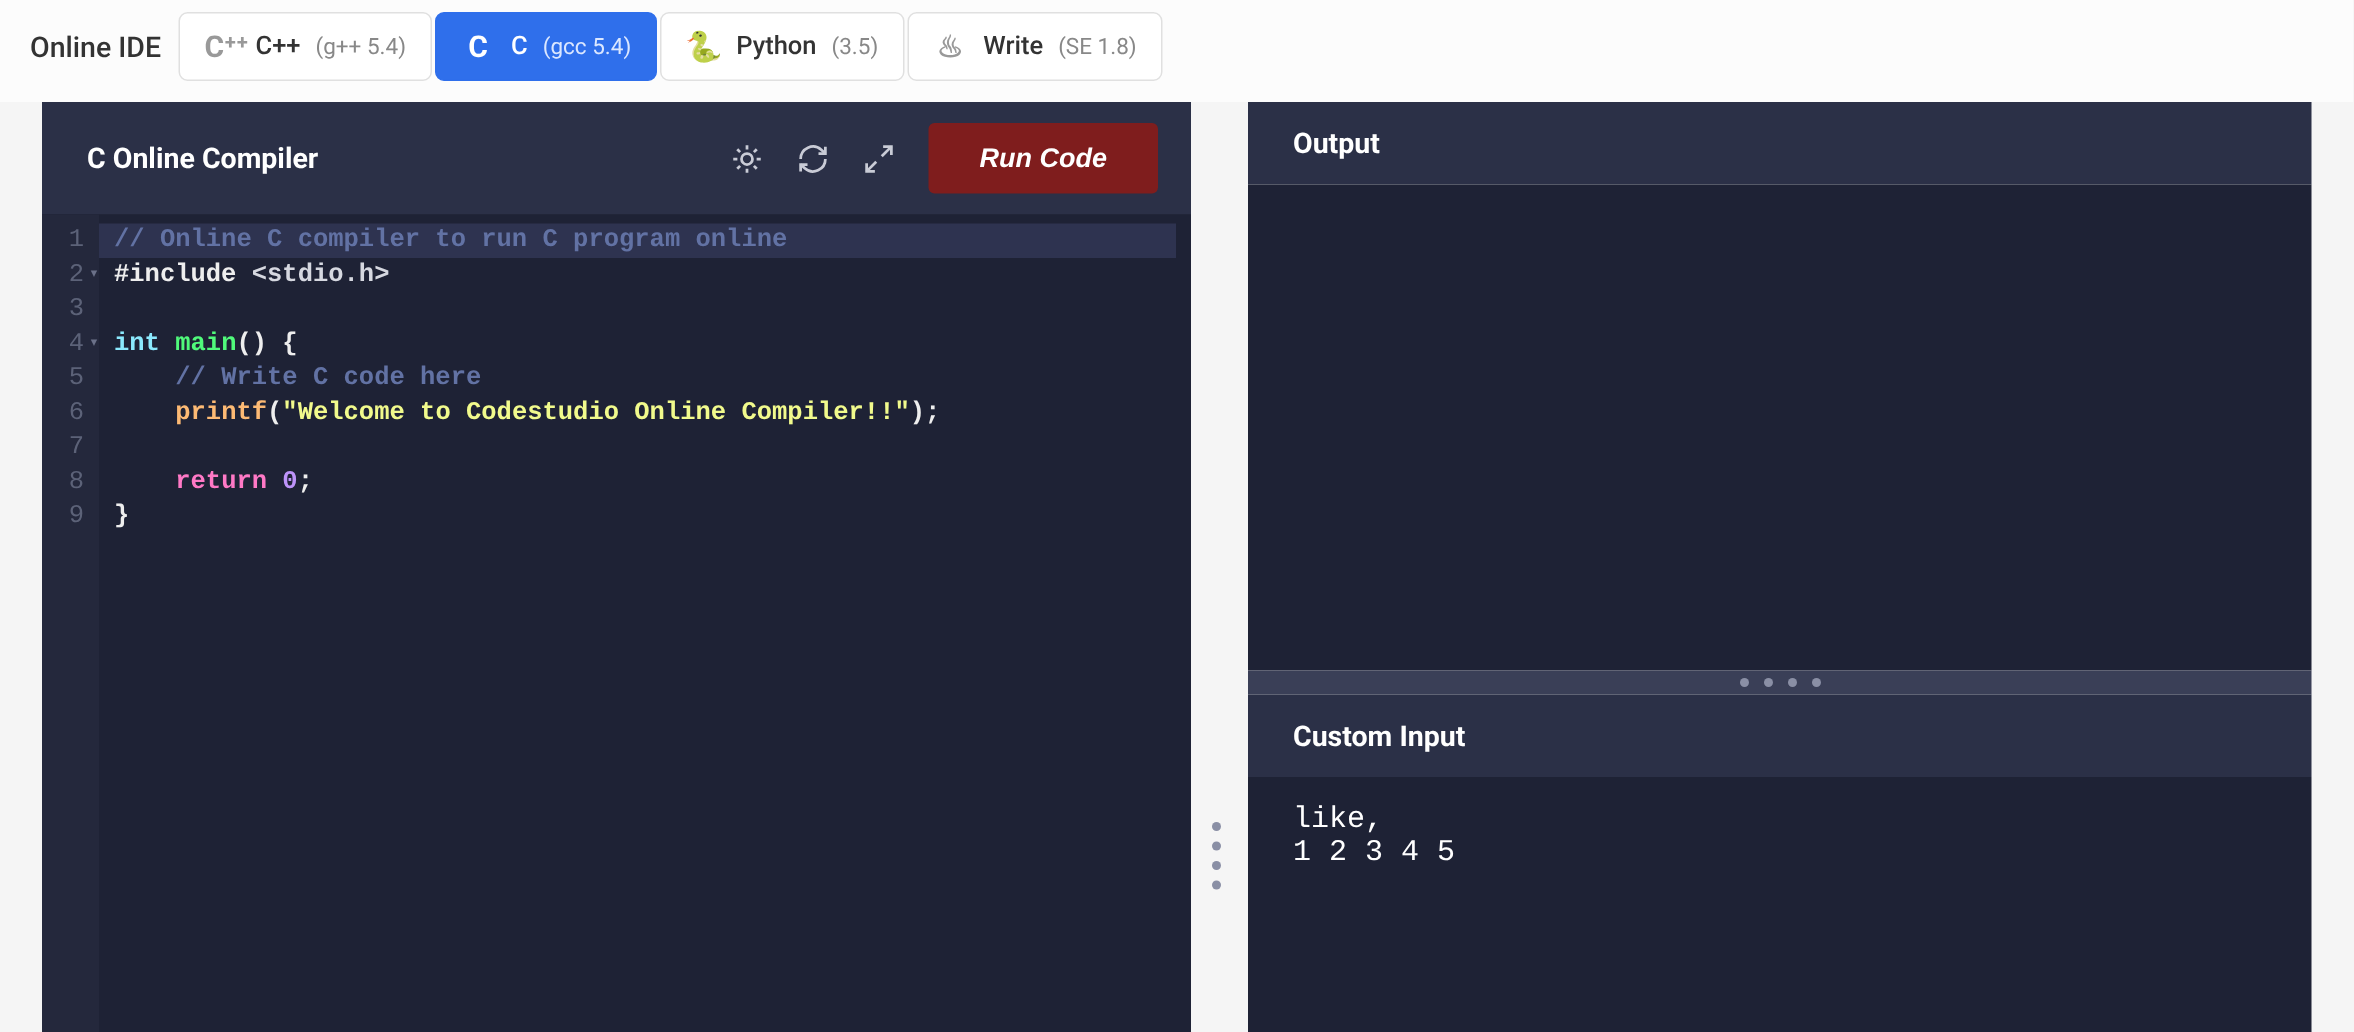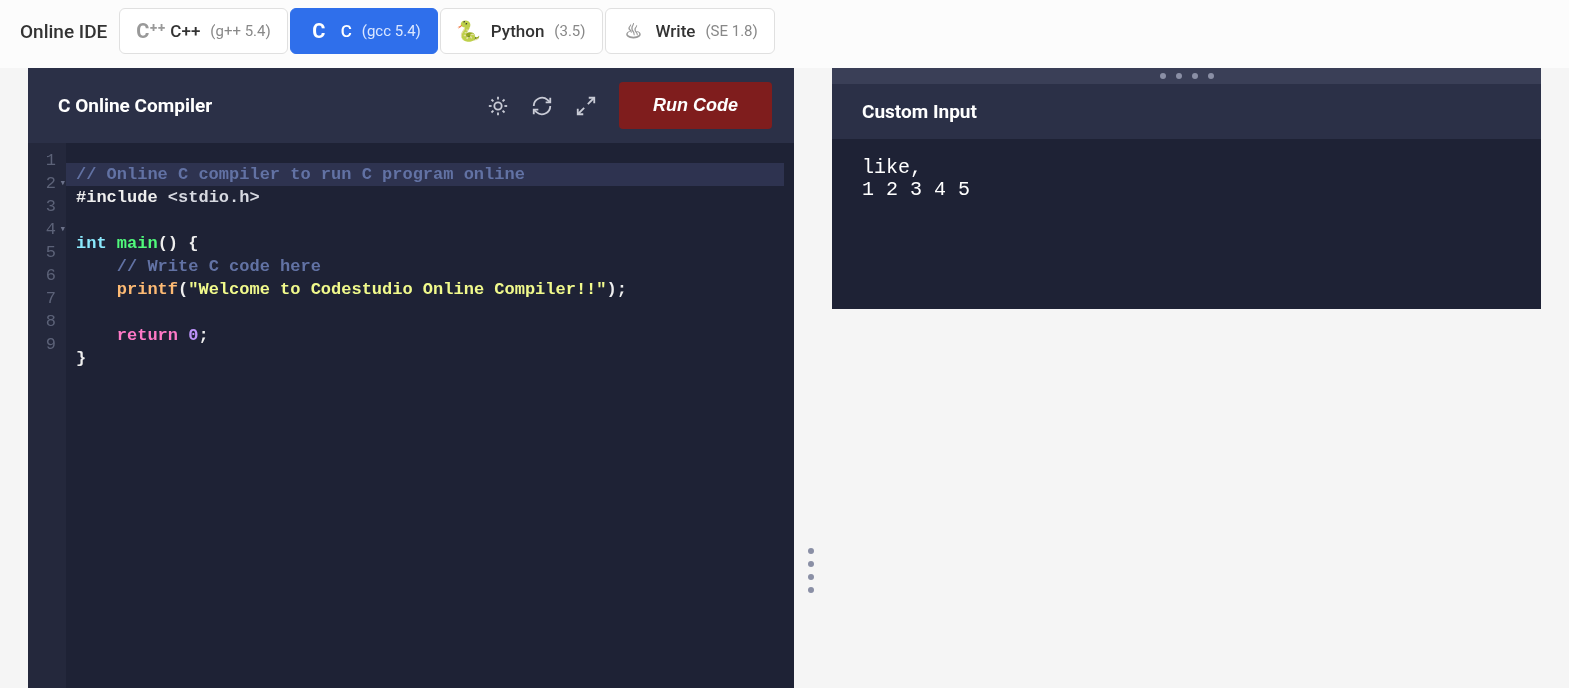--- a/index.html
+++ b/index.html
@@ -116,21 +116,21 @@
   .gutter .ln { display: block; min-width: 16px; }
   .gutter .fold { position: relative; }
   .gutter .fold::after {
     content: "▾";
     position: absolute;
     right: -10px;
     font-size: 11px;
     color: #6b7189;
   }
   .code-lines {
-    padding: 20px 10px;
+    padding: 6px 10px;
     flex: 1;
     white-space: pre;
   }
   .code-lines .line { display: block; }
   .line.hl { background: #2e3350; margin-left: -10px; padding-left: 10px; }
   .tok-comment    { color: #6272a4; font-weight: 600;}
   .tok-preproc    { color: #eeeeee; font-weight: 700;}
   .tok-inc        { color: #d6d8e0; font-weight: 700;}
   .tok-type       { color: #8be9fd; font-weight: 700;}
   .tok-func       { color: #50fa7b; font-weight: 700;}
@@ -274,20 +274,24 @@
   <div class="divider-v">
     <div class="dots">
       <div class="dot"></div>
       <div class="dot"></div>
       <div class="dot"></div>
       <div class="dot"></div>
     </div>
   </div>
 
   <div class="right-pane">
+    <div class="right-top">
+      <div class="panel-header">Output</div>
+      <div class="output-body"></div>
+    </div>
     <div class="divider-h">
       <div class="dot"></div>
       <div class="dot"></div>
       <div class="dot"></div>
       <div class="dot"></div>
     </div>
     <div class="panel-header">Custom Input</div>
     <div class="input-body">like,
 1 2 3 4 5</div>
   </div>

